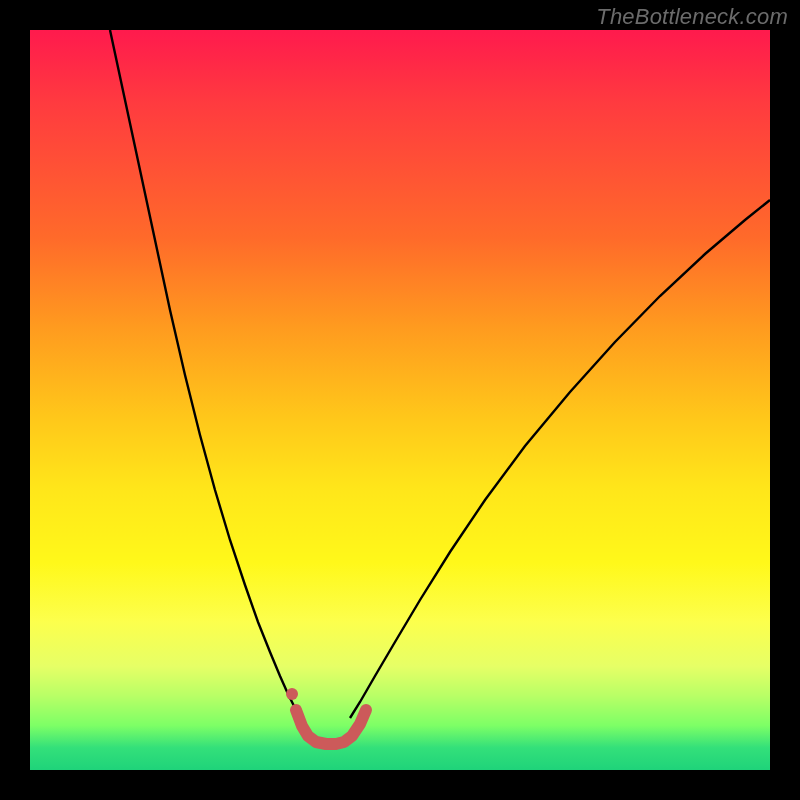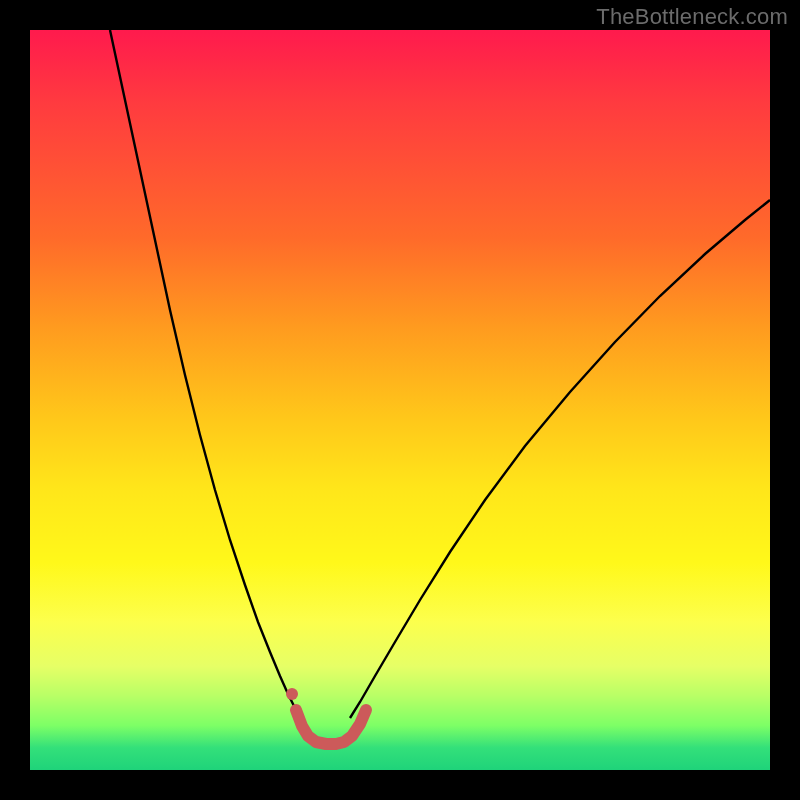--- a/index.html
+++ b/index.html
@@ -11,20 +11,21 @@
     font-family: Arial, Helvetica, sans-serif;
     overflow: hidden;
   }
   .frame {
     position: absolute;
     left: 0;
     top: 0;
     width: 800px;
     height: 800px;
     background: #000;
+    font-style: italic;
   }
   .plot-area {
     position: absolute;
     left: 30px;
     top: 30px;
     width: 740px;
     height: 740px;
     
     background: linear-gradient(to bottom,
       #ff1a4d 0%,

